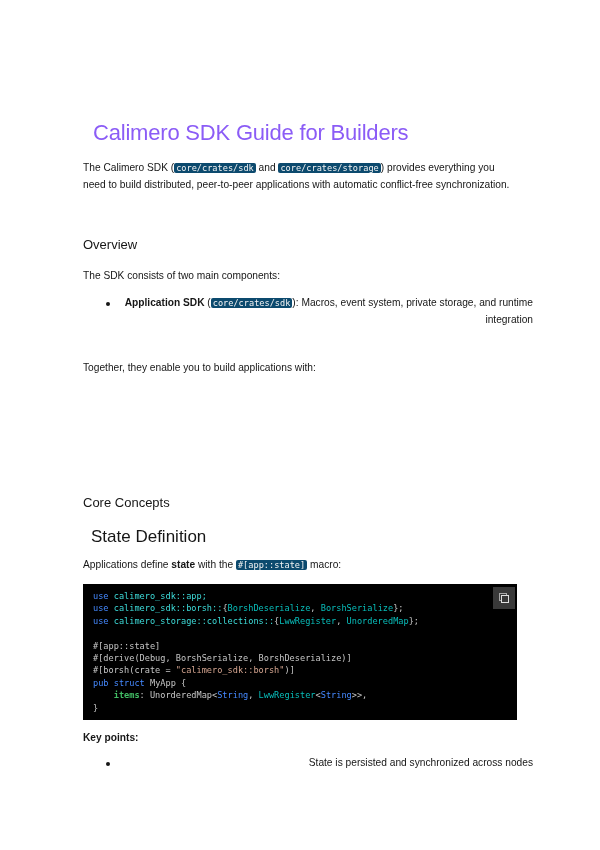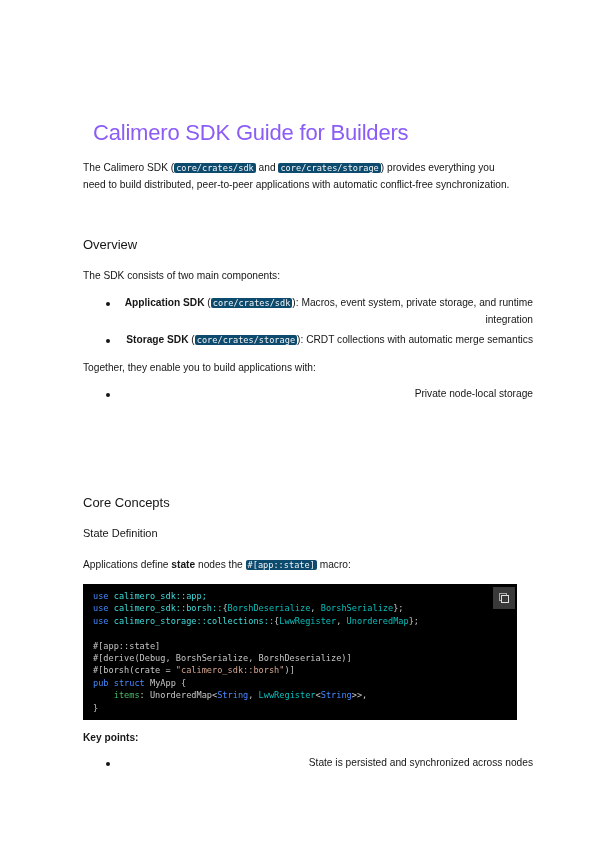--- a/index.html
+++ b/index.html
@@ -2,38 +2,38 @@
 <html><head>
 <meta charset="utf-8">
 <style>
   html, body { margin: 0; padding: 0; background: #ffffff; }
   body { width: 600px; height: 850px; overflow: hidden; position: relative;
          font-family: "Liberation Sans", "DejaVu Sans", sans-serif; color: #161616; }
   .page { position: absolute; left: 83px; top: 0; width: 434px; }
   h1 { position: absolute; top: 110px; left: 0; margin: 10px; font-weight: 300;
        font-size: 22px; letter-spacing: -0.2px; color: #8b5cf6; white-space: nowrap; }
   h2 { position: absolute; left: 0; margin: 0; font-weight: 300; font-size: 13px; color: #161616; white-space: nowrap; }
-  h3 { position: absolute; left: 0; margin: 0; font-weight: 400; font-size: 11px; color: #161616; white-space: nowrap; }
+  h3 { position: absolute; left: 8px; margin: 0; font-weight: 400; font-size: 17px; color: #161616; white-space: nowrap; }
   p { position: absolute; left: 0; margin: 0; font-size: 10.2px; line-height: 16.5px; color: #161616; }
   code.inline { font-family: "DejaVu Sans Mono", monospace; font-size: 8.6px; background: #0c4a6e; color: #f4f4f4;
                 padding: 0 2px; border-radius: 2px; }
   ul { position: absolute; left: 16px; margin: 0; padding: 0; list-style: none; width: 434px; text-align: right; }
   ul li { position: relative; padding-left: 19px; font-size: 10.2px; line-height: 16.5px; color: #161616; }
   ul li::before { content: ""; position: absolute; left: 7px; top: 6.5px; width: 4px; height: 4px;
                   border-radius: 50%; background: #161616; }
   b { font-weight: 700; }
   .codeblock { position: absolute; left: 0; top: 584px; width: 434px; height: 136px; background: #000000;
                box-sizing: border-box; padding: 6px 10px; }
   .codeblock pre { margin: 0; font-family: "DejaVu Sans Mono", monospace; font-size: 8.6px; line-height: 12.4px; color: #c6c6c6; }
   .kw { color: #4589ff; }
   .mod { color: #3ddbd9; }
   .ty { color: #08bdba; }
   .attr { color: #c6c6c6; }
   .str { color: #d4a48f; }
-  .prop { color: #42be65; }
+  .prop { color: #42be65; font-weight: bold; }
   .plain { color: #c6c6c6; }
   .copy-btn { position: absolute; right: 2px; top: 3px; width: 22px; height: 22px; background: #393939;
               display: flex; align-items: center; justify-content: center; cursor: pointer; }
 </style>
 </head>
 <body>
 
 <div class="page">
 
   <h1>Calimero SDK Guide for Builders</h1>
@@ -43,37 +43,33 @@
   </p>
 
   <h2 style="top:237px;">Overview</h2>
 
   <p style="top:268px;">The SDK consists of two main components:</p>
 
   <ul style="top:295px;">
     <li style="margin-bottom:4px;">
       <b>Application SDK</b><span> (</span><code class="inline">core/crates/sdk</code><span>): </span><span>Macros, event system, private storage, and runtime integration</span>
     </li>
-    <li>
-      <b>Storage SDK</b><span> (</span><code class="inline">core/crates/storage</code><span>): </span><span>CRDT collections with automatic merge semantics</span>
-    </li>
   </ul>
 
   <p style="top:360px;">Together, they enable you to build applications with:</p>
 
   <ul style="top:386px;">
-    <li style="margin-bottom:5px;">Private node-local storage</li>
   </ul>
 
   <h2 style="top:495px;">Core Concepts</h2>
 
   <h3 style="top:527px;">State Definition</h3>
 
   <p style="top:557px;">
-    <span>Applications define </span><b>state</b><span> nodes the </span><code class="inline">#[app::state]</code><span> macro:</span>
+    <span>Applications define </span><b>state</b><span> with the </span><code class="inline">#[app::state]</code><span> macro:</span>
   </p>
 
   <div class="codeblock">
     <pre><span class="kw">use</span> <span class="mod">calimero_sdk::app;</span>
 <span class="kw">use</span> <span class="mod">calimero_sdk::borsh::</span><span class="plain">{</span><span class="ty">BorshDeserialize</span><span class="plain">, </span><span class="ty">BorshSerialize</span><span class="plain">};</span>
 <span class="kw">use</span> <span class="mod">calimero_storage::collections::</span><span class="plain">{</span><span class="ty">LwwRegister</span><span class="plain">, </span><span class="ty">UnorderedMap</span><span class="plain">};</span>
 
 <span class="attr">#[app::state]</span>
 <span class="attr">#[derive(Debug, BorshSerialize, BorshDeserialize)]</span>
 <span class="attr">#[borsh(crate = </span><span class="str">"calimero_sdk::borsh"</span><span class="attr">)]</span>

